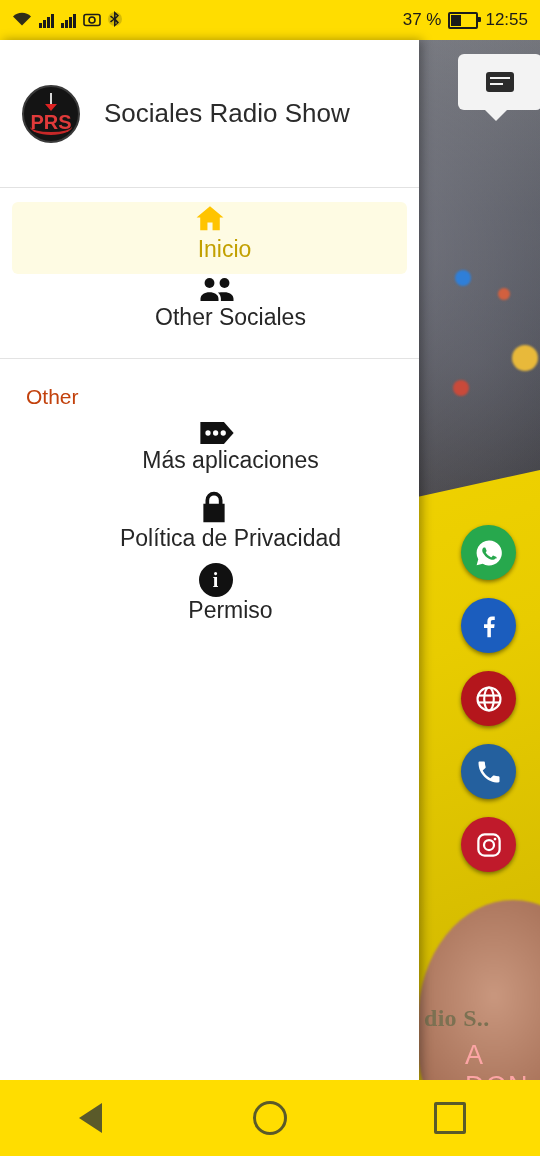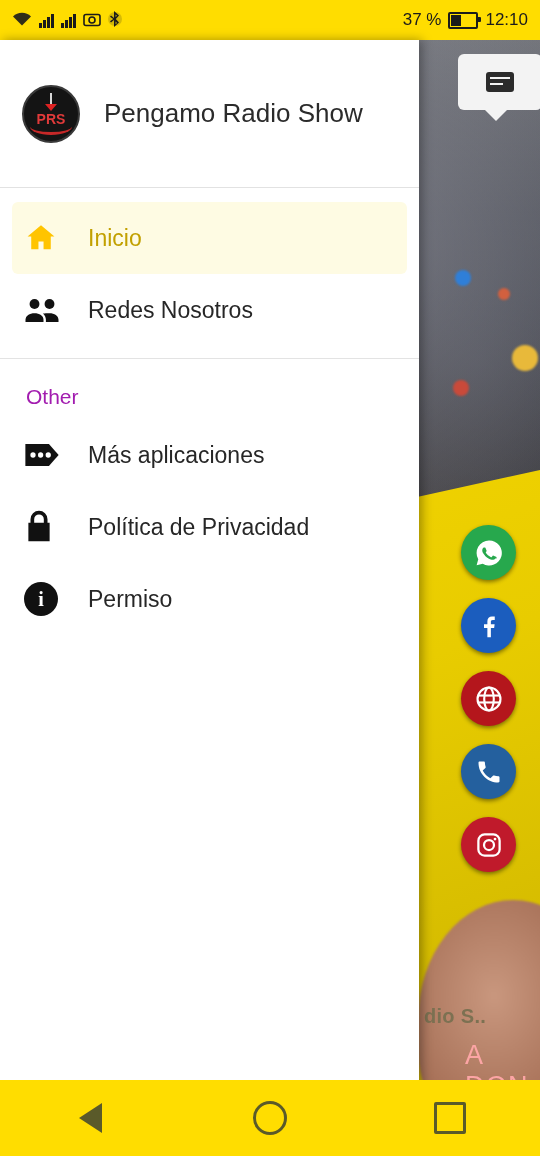--- a/index.html
+++ b/index.html
@@ -62,22 +62,22 @@
     clip-path:polygon(0 0,100% 16%,100% 100%,0 100%);
   }
   .thumb{
     position:absolute;left:418px;top:860px;width:190px;height:240px;
     background:radial-gradient(ellipse at 40% 40%,#c9977e 0%,#a9735a 55%,#7d5240 100%);
     border-radius:60% 60% 45% 45%;
     filter:blur(1px);
   }
   .bg-title{
     position:absolute;left:424px;top:965px;
-    color:#7c7152;font-size:20px;font-weight:bold;letter-spacing:.3px;
-    font-family:Liberation Sans, sans-serif;
+    color:#7c7152;font-size:24px;font-weight:bold;letter-spacing:.3px;
+    font-family:Liberation Serif, serif;
   }
   .bg-sub{
     position:absolute;left:424px;top:1000px;
     color:#fca5a5;font-size:27px;letter-spacing:1.2px;
     font-family:"Liberation Sans",sans-serif;
     margin-left:41px;
   }
 
   
   .chat-bubble{
@@ -128,50 +128,50 @@
     position:absolute;left:50%;top:6px;transform:translateX(-50%);
     width:2px;height:14px;background:#d8d8d8;
   }
   .logo .tower:before{
     content:"";position:absolute;left:-5px;top:11px;
     border-left:6px solid transparent;border-right:6px solid transparent;
     border-top:7px solid #d22;
   }
   .logo .prs{
     position:absolute;left:0;right:0;top:24px;text-align:center;
-    color:#e03a3a;font-size:14px;font-weight:bold;letter-spacing:0;
+    color:#e03a3a;font-size:20px;font-weight:bold;letter-spacing:0;
     font-family:"Liberation Sans",sans-serif;
   }
   .logo .arc{
     position:absolute;left:6px;right:6px;bottom:6px;height:14px;
     border-bottom:3px solid #c62828;border-radius:0 0 50% 50%;
   }
   .app-title{
     margin-left:24px;font-size:26px;color:#2b2b2b;
     font-family:"Liberation Sans",sans-serif;
   }
 
   .nav-item{
     display:flex;align-items:center;height:72px;padding:0 0 0 24px;
-    box-sizing:border-box;cursor:pointer;
+    box-sizing:border-box;cursor:pointer;flex-direction:column;
   }
   .nav-item .ico{width:46px;display:flex;align-items:center;justify-content:flex-start;flex:none;}
   .nav-item .lbl{
     font-size:23px;color:#262626;margin-left:18px;
     font-family:"Liberation Sans",sans-serif;
   }
   .nav-item.selected{
     background:#fefbe3;
     margin:0 12px;border-radius:6px;width:395px;padding-left:12px;
   }
   .nav-item.selected .lbl{color:#c2a000;}
   .group-top{padding-top:14px;}
   .sep{height:1px;background:#e3e3e3;margin:12px 0 0 0;}
   .section-label{
-    padding:26px 12px 10px 26px;font-size:21px;color:#a21caf;
+    padding:26px 12px 10px 26px;font-size:21px;color:#c2410c;
     font-family:"Liberation Sans",sans-serif;
   }
   .circ{
     width:34px;height:34px;border-radius:50%;background:#111;
     display:flex;align-items:center;justify-content:center;color:#fff;
     font-size:20px;font-weight:bold;font-family:"Liberation Serif",serif;
   }
 
   
   .nav-bar{
@@ -272,33 +272,33 @@
           <circle cx="7" cy="9" r="7" opacity=".18"></circle>
           <path d="M6 1v7L3 5.5 2 6.7 5.3 9 2 11.3l1 1.2L6 10v7l5-4.4L7.8 9 11 5.4 6 1zm1.6 3.4L9 5.7 7.6 7V4.4zm0 7.2L9 12.9l-1.4 1.3v-2.6z"></path>
         </svg>
     </span>
   </div>
   <div class="status-right">
     <span class="sb-text">37 %</span>
     <span class="batt">
         <span></span>
       </span>
-    <span class="sb-text">12:10</span>
+    <span class="sb-text">12:55</span>
   </div>
 </div>
 
 <div class="drawer">
 
   <div class="drawer-header">
     <div class="logo">
       <span class="tower"></span>
       <span class="prs">PRS</span>
       <span class="arc"></span>
     </div>
-    <div class="app-title">Pengamo Radio Show</div>
+    <div class="app-title">Sociales Radio Show</div>
   </div>
 
   <div class="group-top">
     <div class="nav-item selected">
       <span class="ico">
         <svg width="34" height="34" viewBox="0 0 24 24" fill="#FFC400">
             <path d="M12 3 2.5 11h2.6v9h5.1v-5.6h3.6V20h5.1v-9h2.6L12 3z"></path>
           </svg>
       </span>
       <span class="lbl">Inicio</span>
@@ -306,21 +306,21 @@
 
     <div class="nav-item">
       <span class="ico">
         <svg width="36" height="30" viewBox="0 0 24 18" fill="#111">
             <circle cx="7" cy="5" r="3.3"></circle>
             <circle cx="17" cy="5" r="3.3"></circle>
             <path d="M1 15.5c0-2.7 2.7-4.4 6-4.4s6 1.7 6 4.4V17H1v-1.5z"></path>
             <path d="M12.6 11.4c1.2-.2 2.6-.3 4.4-.3 3.3 0 6 1.7 6 4.4V17h-8.4v-1.5c0-1.6-.8-3-2-4.1z"></path>
           </svg>
       </span>
-      <span class="lbl">Redes Nosotros</span>
+      <span class="lbl">Other Sociales</span>
     </div>
   </div>
 
   <div class="sep"></div>
 
   <div class="section-label">Other</div>
 
   <div>
 
 

